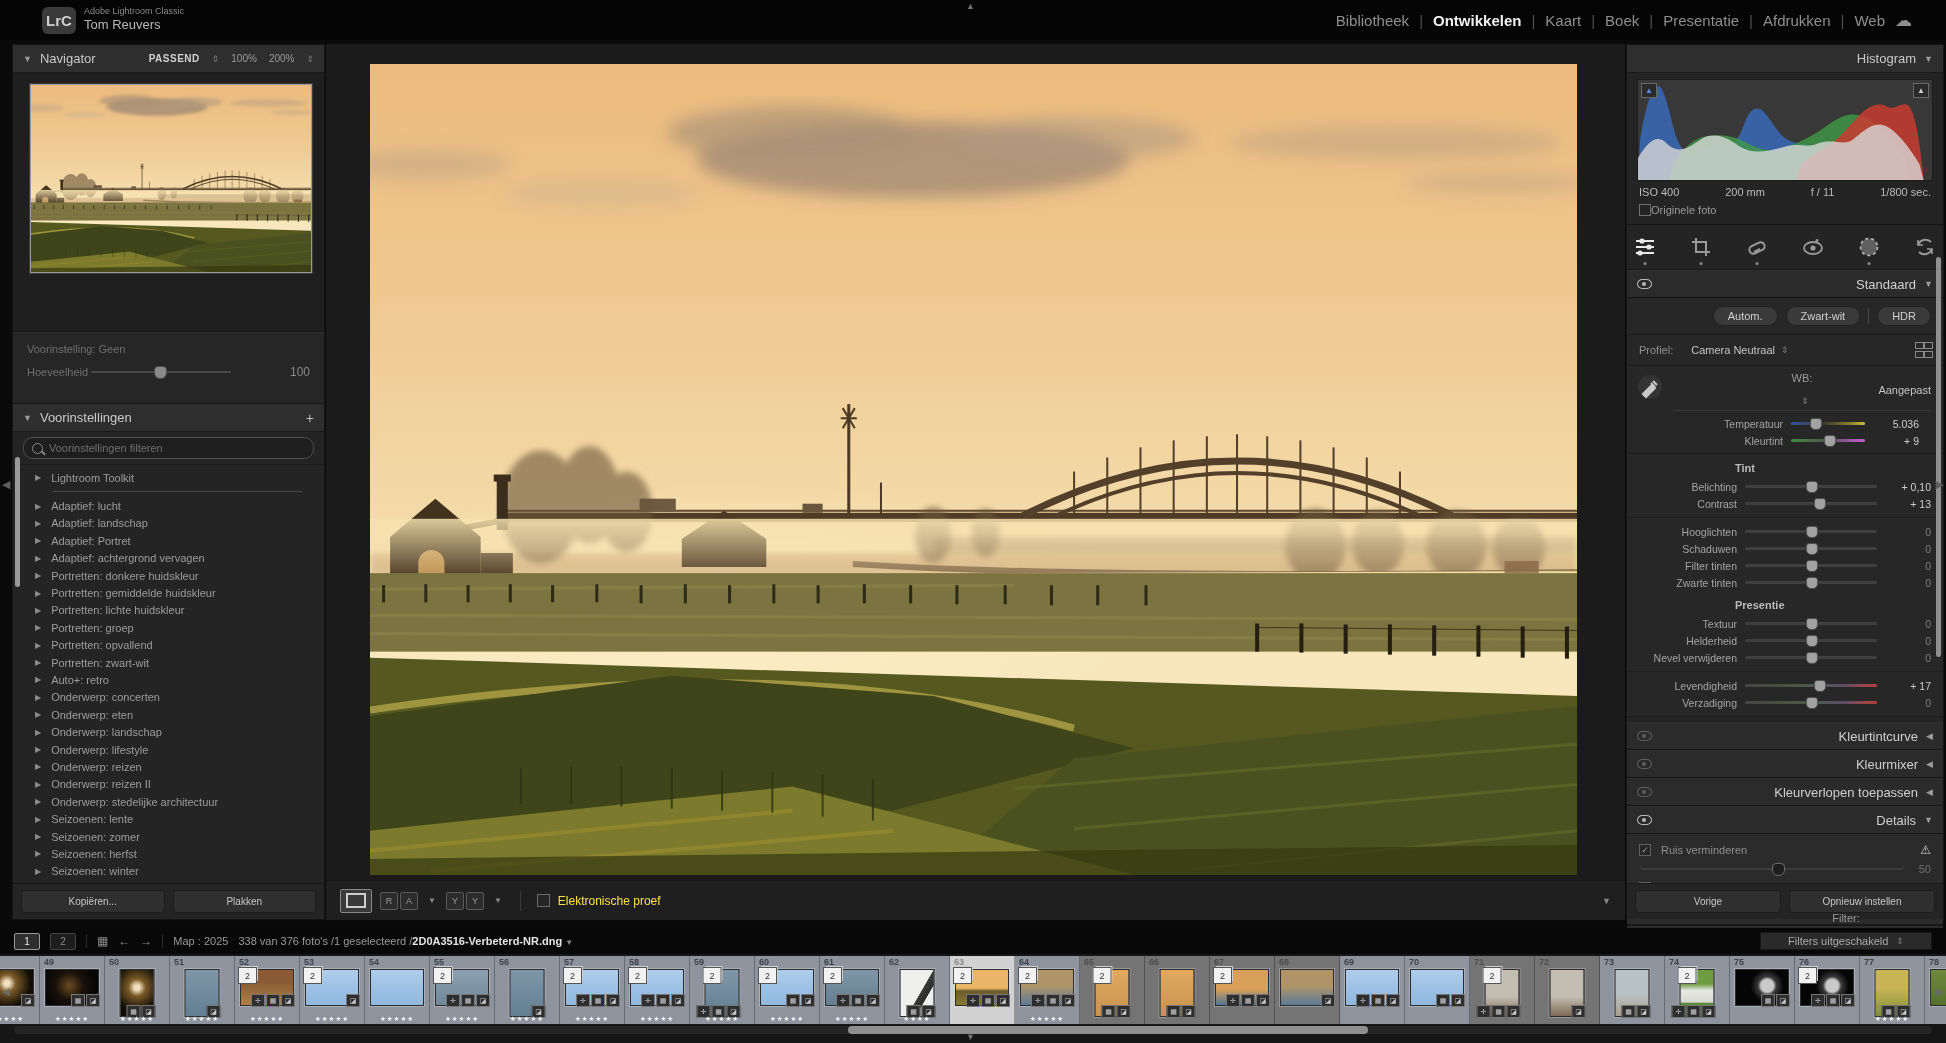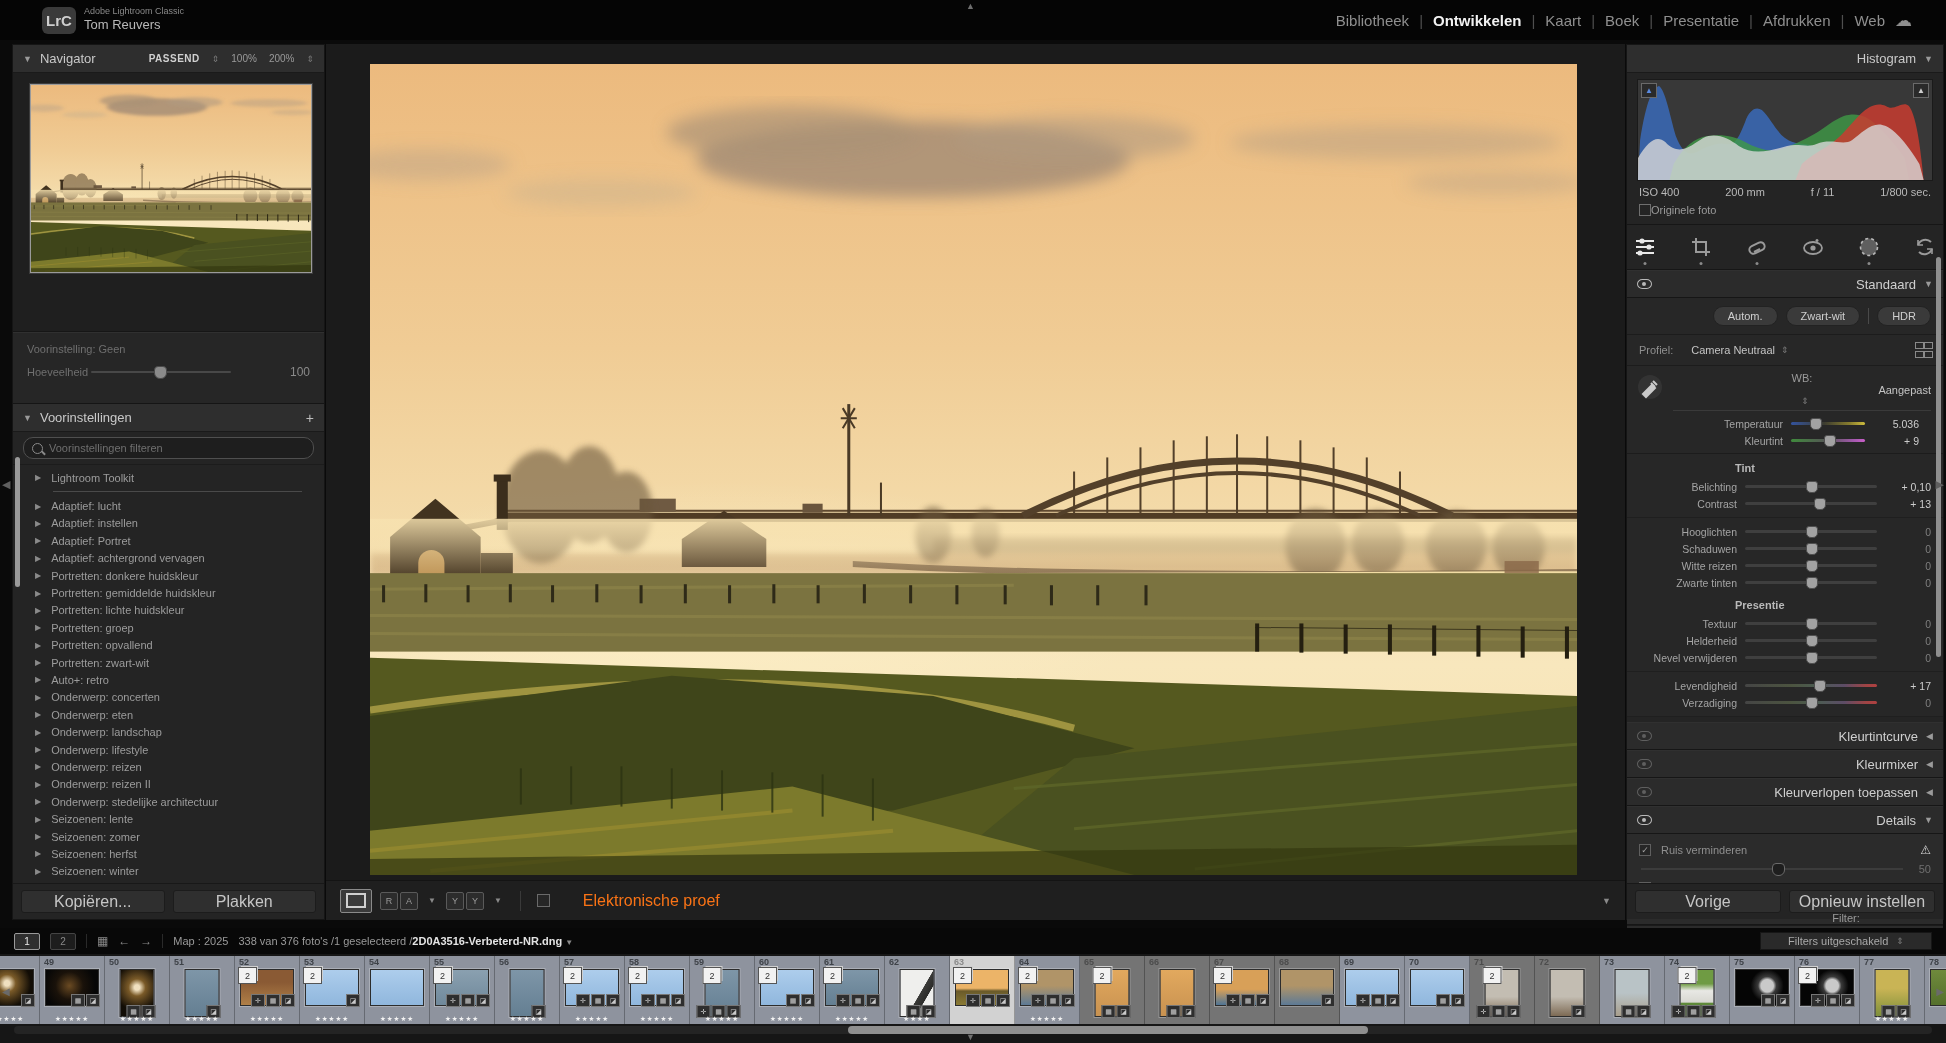--- a/index.html
+++ b/index.html
@@ -58,37 +58,37 @@
   .mag{width:9px;height:9px;border:1.5px solid #8a8a8a;border-radius:50%;position:relative;flex:0 0 auto;}
   .mag::after{content:"";position:absolute;left:8px;top:8px;width:5px;height:1.5px;background:#8a8a8a;transform:rotate(45deg);}
   .preset-list{height:434px;overflow:hidden;padding-top:4px;}
   .preset-row{display:flex;align-items:center;height:17.4px;padding-left:22px;color:#9c9c9c;font-size:11px;}
   .preset-row .tri{font-size:8px;color:#8a8a8a;margin-right:10px;}
   .pdivider{height:1px;background:#4a4a4a;margin:5px 22px 5px 40px;}
   .lscroll{position:absolute;left:2px;top:412px;width:5px;height:130px;background:#9a9a9a;border-radius:3px;}
   .lbuttons{position:absolute;left:0;bottom:0;width:100%;height:36px;display:flex;gap:8px;padding:6px 8px;box-sizing:border-box;
             background:#242424;border-top:1px solid #181818;}
   .lr-btn{flex:1;background:#2f2f2f;border:1px solid #1c1c1c;border-radius:3px;color:#c6c6c6;
-          display:flex;align-items:center;justify-content:center;font-size:16px;}
+          display:flex;align-items:center;justify-content:center;font-size:10px;}
 
   
   .photo-frame{position:absolute;left:44px;top:20px;width:1207px;height:811px;background:#000;}
   .photo-frame svg{width:100%;height:100%;display:block;}
   .toolbar{position:absolute;left:0;bottom:0;width:100%;height:40px;background:#1f1f1f;border-top:1px solid #141414;
            display:flex;align-items:center;padding:0 14px;gap:8px;box-sizing:border-box;}
   .tb-loupe{width:30px;height:22px;border:1px solid #8a8a8a;background:#3a3a3a;border-radius:2px;
             display:flex;align-items:center;justify-content:center;}
   .tb-loupe::after{content:"";width:16px;height:11px;border:2px solid #cfcfcf;}
   .tb-pair{display:flex;gap:2px;}
   .tb-sq{width:16px;height:16px;border:1px solid #5a5a5a;background:#2c2c2c;color:#9a9a9a;font-size:9px;
          display:flex;align-items:center;justify-content:center;border-radius:2px;}
   .tb-dd{color:#8a8a8a;font-size:8px;margin:0 2px;}
   .tb-divider{width:1px;height:20px;background:#3a3a3a;margin:0 8px;}
   .tb-check{width:11px;height:11px;border:1px solid #6a6a6a;background:#262626;}
-  .tb-label{color:#f97316;font-size:16px;margin-left:25px;}
+  .tb-label{color:#fde047;font-size:12px;}
   .tb-more{margin-left:auto;color:#8a8a8a;font-size:9px;}
 
   
   .histo-box{position:relative;margin:6px 10px 0 10px;height:100px;background:#383838;border:1px solid #1a1a1a;}
   .histo-box svg{width:100%;height:100%;display:block;}
   .clip-box{position:absolute;top:3px;width:14px;height:13px;background:#2a2a2a;border:1px solid #6a6a6a;
             display:flex;align-items:center;justify-content:center;font-size:8px;}
   .histo-info{display:flex;justify-content:space-between;padding:5px 12px 2px 12px;color:#b9b9b9;font-size:11px;}
   .orig-row{display:flex;align-items:center;padding:4px 12px 8px 12px;color:#9a9a9a;border-bottom:1px solid #161616;}
   .cb{width:10px;height:10px;border:1px solid #6f6f6f;background:#242424;flex:0 0 auto;}
@@ -439,21 +439,21 @@
           <span class="tri">▶</span>
           <span>Lightroom Toolkit</span>
         </div>
         <div class="pdivider"></div>
         <div class="preset-row">
           <span class="tri">▶</span>
           <span>Adaptief: lucht</span>
         </div>
         <div class="preset-row">
           <span class="tri">▶</span>
-          <span>Adaptief: instellen</span>
+          <span>Adaptief: landschap</span>
         </div>
         <div class="preset-row">
           <span class="tri">▶</span>
           <span>Adaptief: Portret</span>
         </div>
         <div class="preset-row">
           <span class="tri">▶</span>
           <span>Adaptief: achtergrond vervagen</span>
         </div>
         <div class="preset-row">
@@ -711,21 +711,21 @@
             <span class="s-val zero">0</span>
           </div>
           <div class="slider-row">
             <span class="s-label">Schaduwen</span>
             <span class="s-track ">
               <span class="s-knob" style="left: 50%;"></span>
             </span>
             <span class="s-val zero">0</span>
           </div>
           <div class="slider-row">
-            <span class="s-label">Witte reizen</span>
+            <span class="s-label">Filter tinten</span>
             <span class="s-track ">
               <span class="s-knob" style="left: 50%;"></span>
             </span>
             <span class="s-val zero">0</span>
           </div>
           <div class="slider-row">
             <span class="s-label">Zwarte tinten</span>
             <span class="s-track ">
               <span class="s-knob" style="left: 50%;"></span>
             </span>

